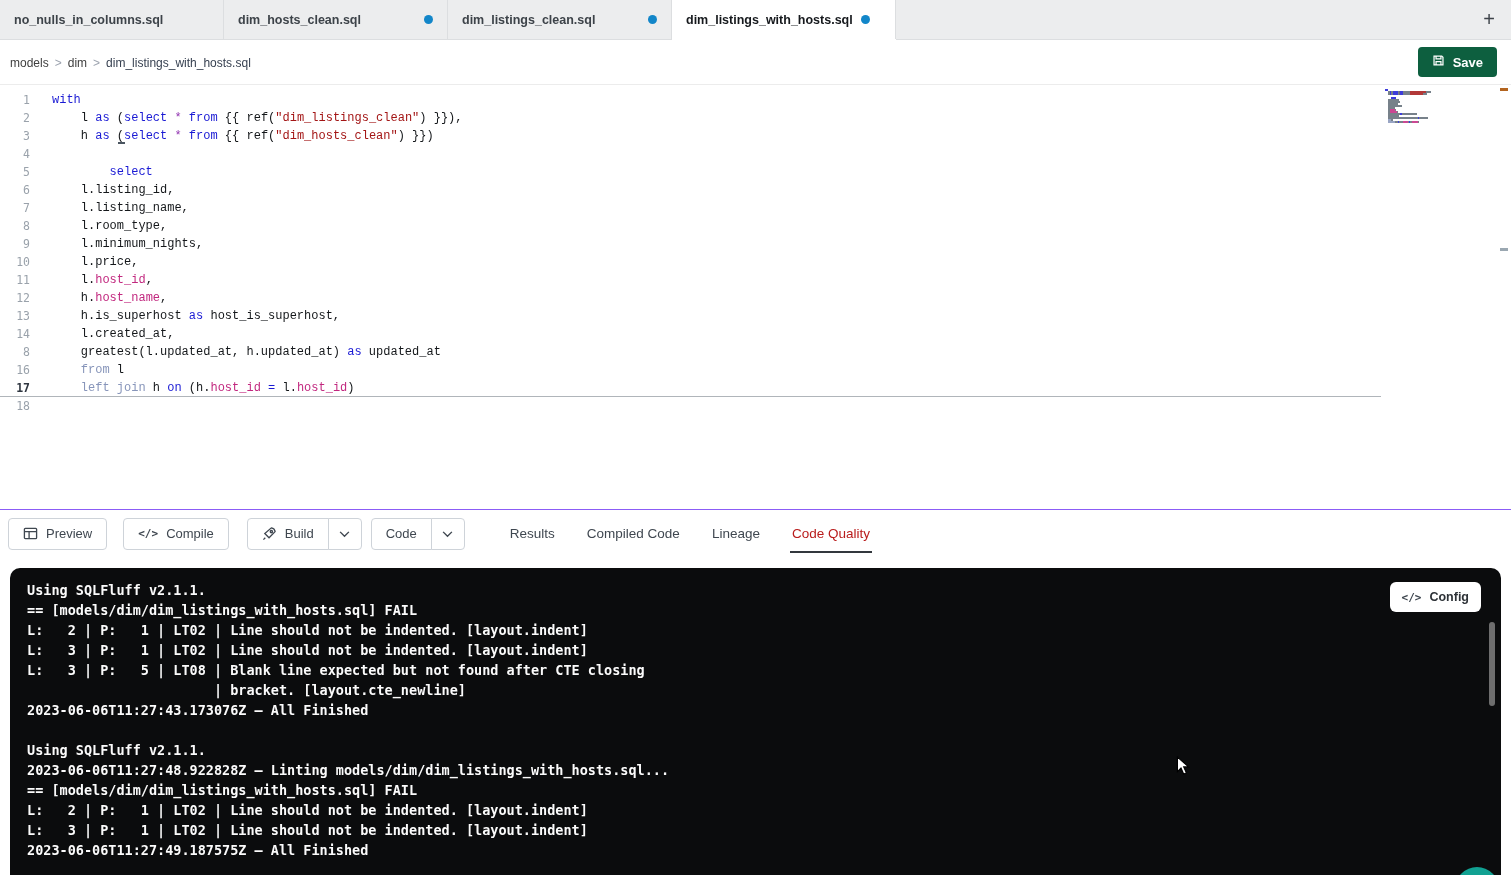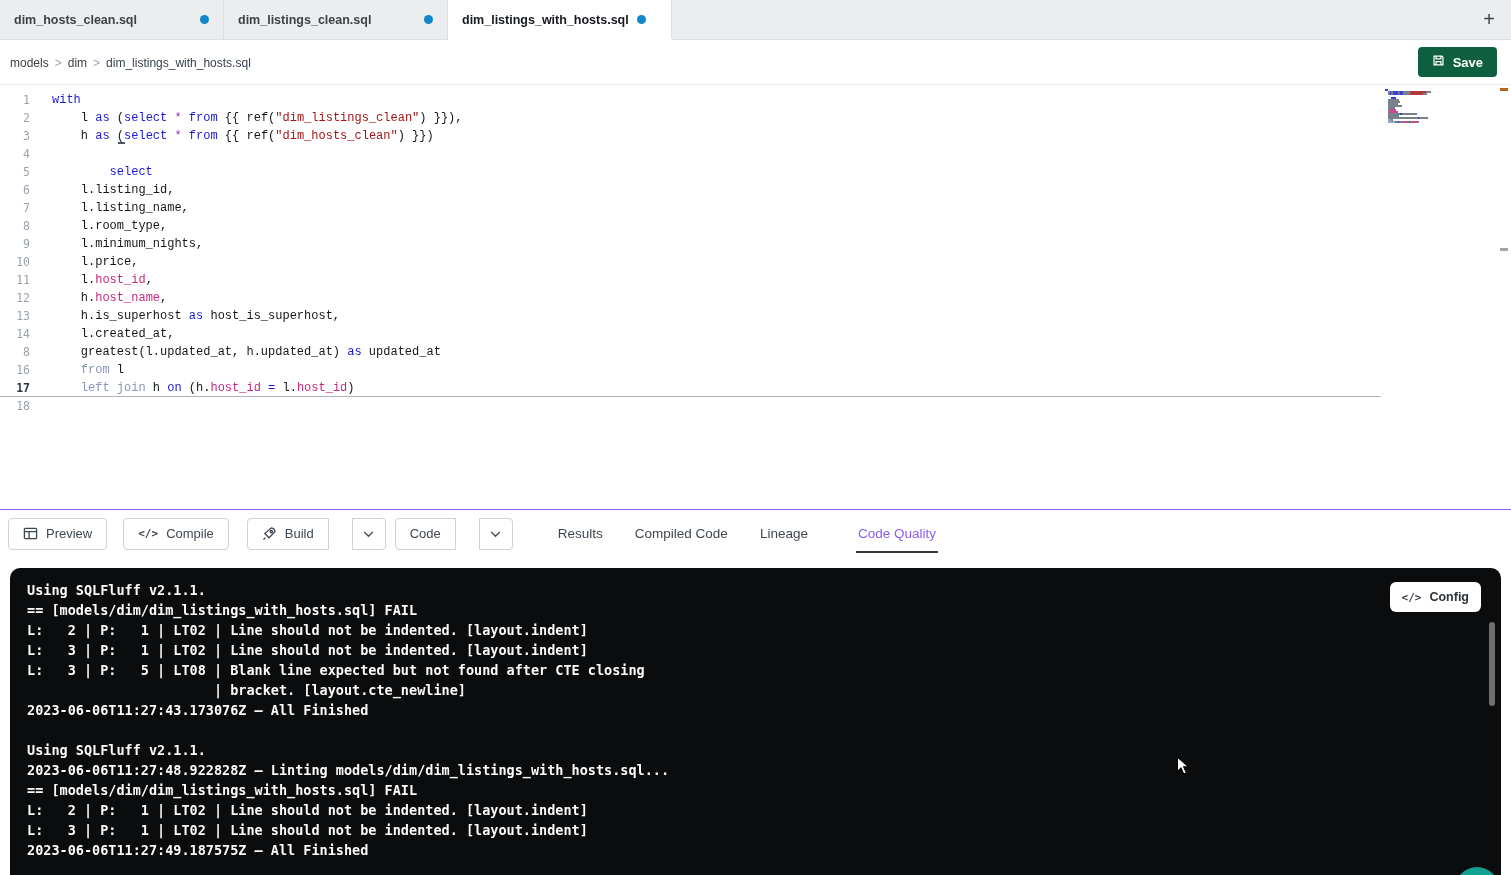--- a/index.html
+++ b/index.html
@@ -51,45 +51,48 @@
   .mark { position:absolute; right:3px; width:8px; height:3px; }
   .m1 { top:3px;  background:#b3641f; }
   .m2 { top:163px; background:#9aa7b1; }
 
   
   .toolbar { height:48px; border-top:1px solid #8b5cf6; display:flex; align-items:center; padding-left:8px; background:#fff; }
   .btn { height:32px; background:#fff; border:1px solid #ced3d9; border-radius:4px; display:flex; align-items:center; gap:8px; padding:0 14px; font-size:13px; color:#3f4750; cursor:pointer; font-family:inherit; }
   .btn .ico { display:flex; align-items:center; }
   .code-glyph { font-family:"DejaVu Sans Mono",monospace; font-size:11px; font-weight:bold; color:#3f4750; }
   .mr16 { margin-right:16px; } .mr18 { margin-right:18px; } .mr9 { margin-right:9px; }
-  .split { display:flex;gap:24px; }
+  .split { display:flex; }
   .split .btn { border-radius:4px 0 0 4px; }
   .split .chev { height:32px; width:34px; margin-left:-1px; border:1px solid #ced3d9; border-radius:0 4px 4px 0; display:flex; align-items:center; justify-content:center; background:#fff; cursor:pointer; }
 
   .result-tabs { display:flex; gap:32px; margin-left:45px; align-items:center; }
   .rtab { font-size:13.5px; color:#3f4750; cursor:pointer; position:relative; padding:4px 0; }
-  .rtab.active { color:#8b5cf6;margin-left:18px; }
+  .rtab.active { color:#b91c1c; }
   .rtab.active::after { content:""; position:absolute; left:-2px; right:-2px; bottom:-8px; height:2.5px; background:#33383d; }
 
   
   .terminal { position:absolute; left:10px; top:568px; width:1491px; height:330px; background:var(--terminal-bg,#0b0c0d); border-radius:10px; padding:12px 0 0 17px; }
   .tline { font-family:"DejaVu Sans Mono", monospace; font-size:13.5px; line-height:20px; font-weight:bold; color:#fbfbfb; white-space:pre; }
   .config-btn { position:absolute; top:14px; right:20px; height:30px; background:#fff; border:none; border-radius:6px; display:flex; align-items:center; gap:8px; padding:0 12px; font-size:12.5px; font-weight:700; color:#2d3237; font-family:"Liberation Sans",sans-serif; cursor:pointer; }
   .term-scroll { position:absolute; top:8px; right:6px; width:6px; height:292px; }
   .term-thumb { position:absolute; top:46px; width:6px; height:84px; background:#6e6e6e; border-radius:3px; }
 
   
   .mouse-cursor { position:absolute; left:1176px; top:756px; }
   .help-bubble { position:absolute; left:1455px; top:867px; width:44px; height:44px; border-radius:50%; background:var(--teal-bubble,#11a192); }
 </style>
 </head>
 <body>
 
 <div class="tab-bar">
   <div class="tabs">
+      <div class="tab">
+        <span class="tab-label">no_nulls_in_columns.sql</span>
+      </div>
       <div class="tab">
         <span class="tab-label">dim_hosts_clean.sql</span>
         <span class="dot"></span>
       </div>
       <div class="tab">
         <span class="tab-label">dim_listings_clean.sql</span>
         <span class="dot"></span>
       </div>
       <div class="tab active">
         <span class="tab-label">dim_listings_with_hosts.sql</span>

